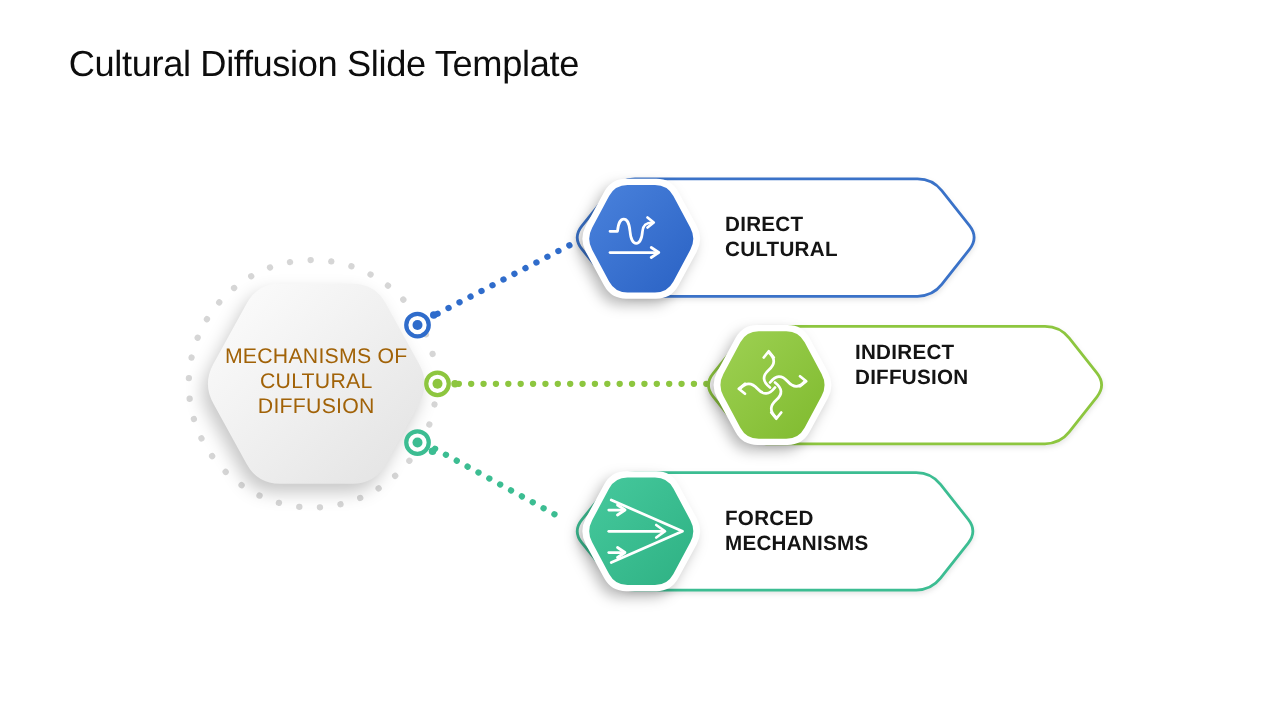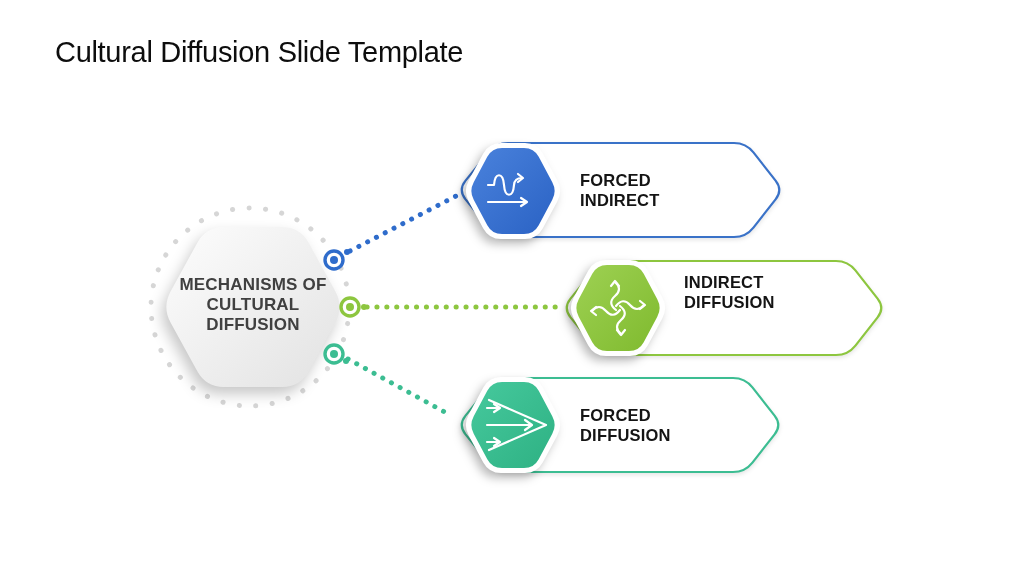--- a/index.html
+++ b/index.html
@@ -1,21 +1,21 @@
 <!DOCTYPE html>
 <html><head>
 <meta charset="utf-8">
 <style>
   html,body{margin:0;padding:0;width:1024px;height:576px;background:#ffffff;overflow:hidden;
     font-family:"Liberation Sans", sans-serif;}
   .stage{position:relative;width:1024px;height:576px;background:#ffffff;}
   .title{position:absolute;left:55px;top:36px;font-size:29px;font-weight:400;color:#0d0d0d;
     letter-spacing:-0.3px;white-space:nowrap;}
   .center-label{position:absolute;left:178px;top:275px;width:150px;text-align:center;
-    font-size:17px;font-weight:700;color:#404040;line-height:20px;letter-spacing:0.2px;}
+    font-size:17px;font-weight:400;color:#a16207;line-height:20px;letter-spacing:0.2px;}
   .item-label{position:absolute;width:135px;font-size:16.5px;font-weight:700;color:#141414;
     line-height:20px;letter-spacing:0.2px;}
   .item-label.l1{left:580px;top:170px;}
   .item-label.l2{left:684px;top:272px;}
   .item-label.l3{left:580px;top:405px;}
   svg{position:absolute;left:0;top:0;}
   .shadow-center{filter:drop-shadow(-4px 7px 7px rgba(0,0,0,0.22));}
   .shadow-container{filter:drop-shadow(0px 2px 2px rgba(0,0,0,0.10));}
   .shadow-iconhex{filter:drop-shadow(-4px 5px 5px rgba(0,0,0,0.26));}
   .icon-stroke{fill:none;stroke:#ffffff;stroke-width:2.2;stroke-linecap:round;stroke-linejoin:round;}
@@ -110,16 +110,16 @@
         <path class="icon-stroke" d="M487,442 h12"></path>
         <path class="icon-stroke" d="M494,438 l6,4 l-6,4"></path>
       </g>
     </g>
   </svg>
 
   <div class="title">Cultural Diffusion Slide Template</div>
 
   <div class="center-label">MECHANISMS OF CULTURAL DIFFUSION</div>
 
-  <div class="item-label l1">FORCED INDIRECT</div>
+  <div class="item-label l1">DIRECT CULTURAL</div>
   <div class="item-label l2">INDIRECT DIFFUSION</div>
-  <div class="item-label l3">FORCED DIFFUSION</div>
+  <div class="item-label l3">FORCED MECHANISMS</div>
 </div>
 
 </body></html>

